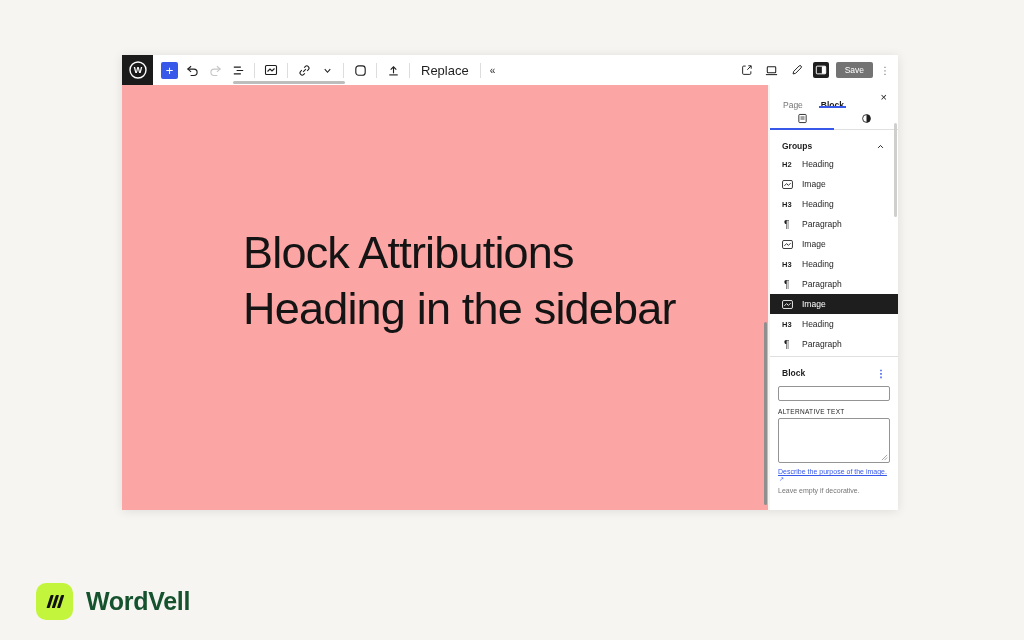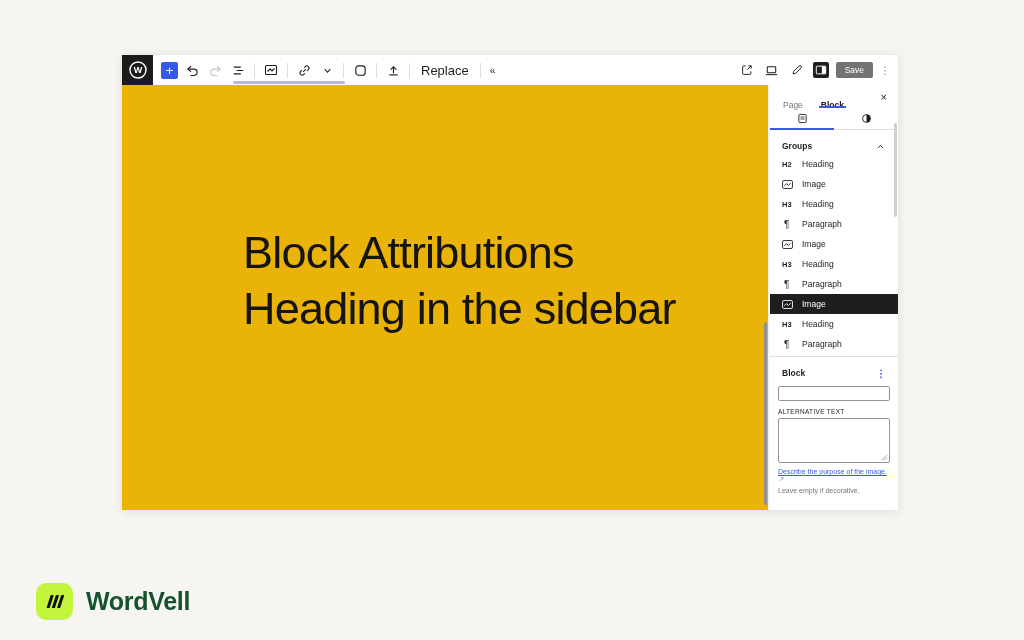--- a/index.html
+++ b/index.html
@@ -27,21 +27,21 @@
                background:#bdbdbd; border-radius:2px; }
   .tb-right { margin-left:auto; display:flex; align-items:center; gap:7px; padding-right:8px; }
   .toggle-btn { width:16px; height:16px; background:#1e1e1e; border:none; border-radius:2px;
                 display:flex; align-items:center; justify-content:center; cursor:pointer; }
   .save-btn { background:#737373; color:#fff; font-size:8.5px; border:none; border-radius:2px;
               padding:3px 9px; cursor:pointer; }
   .more-dots { font-size:10px; color:#757575; background:none; border:none; cursor:pointer; }
 
   
   .workspace { display:flex; height:425px; gap:2px; }
-  .canvas { flex:1; background:#eab308; position:relative; }
+  .canvas { flex:1; background:#fca5a5; position:relative; }
   .canvas-heading { position:absolute; left:121px; top:140px; font-size:45px; font-weight:500;
                     color:#141414; letter-spacing:-0.8px; line-height:56px; }
   .canvas-scrollbar { position:absolute; right:1px; top:237px; width:3px; height:183px;
                       background:#8f8f8f; border-radius:3px; cursor:pointer; }
 
   
   .sidebar { width:128px; background:#ffffff; position:relative; color:#1e1e1e; flex:none; }
   .sb-scrollbar { position:absolute; right:1px; top:38px; width:3.5px; height:94px;
                   background:#cfcfcd; border-radius:3px; cursor:pointer; }
   .sb-tabs { height:23px; display:flex; align-items:stretch; padding:0 4px; }

